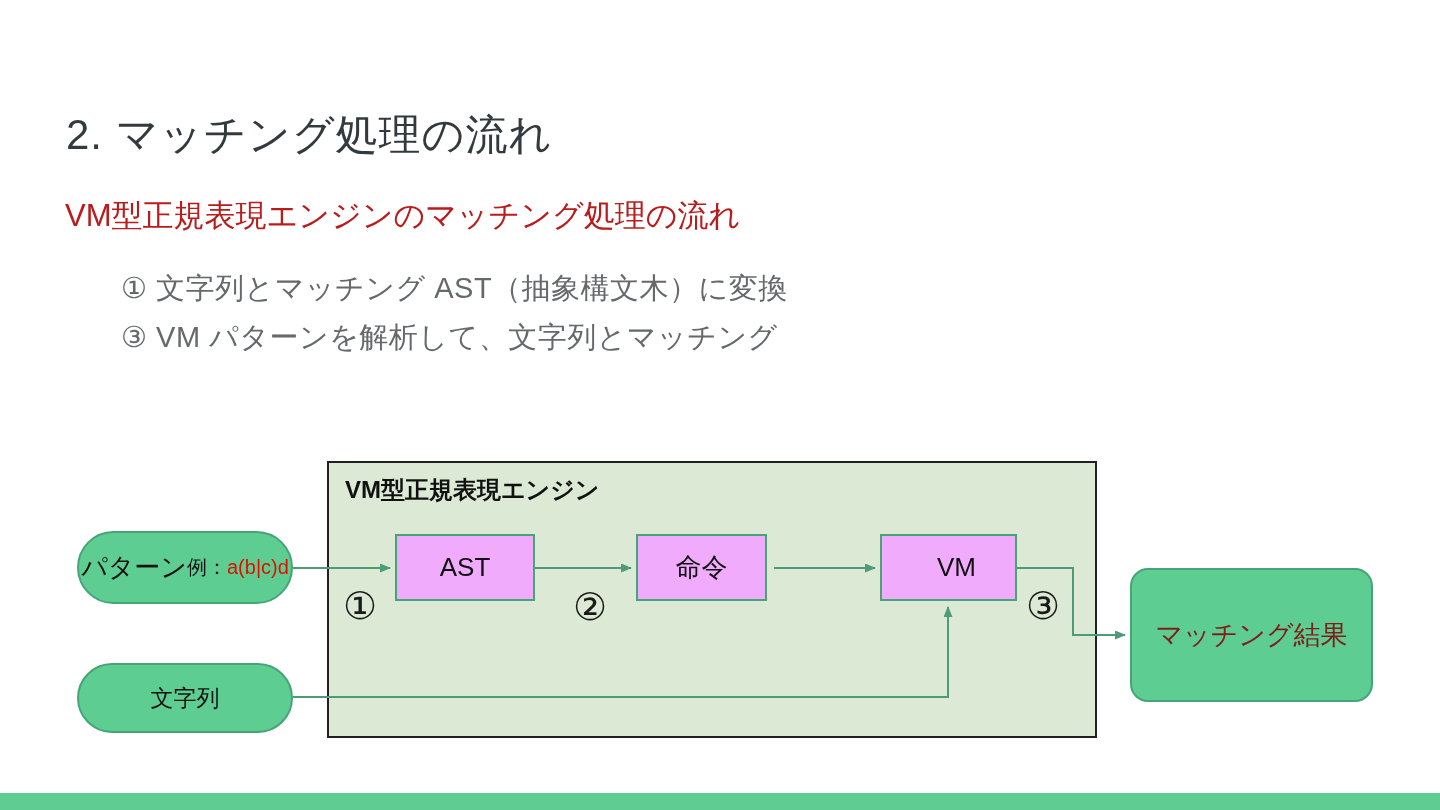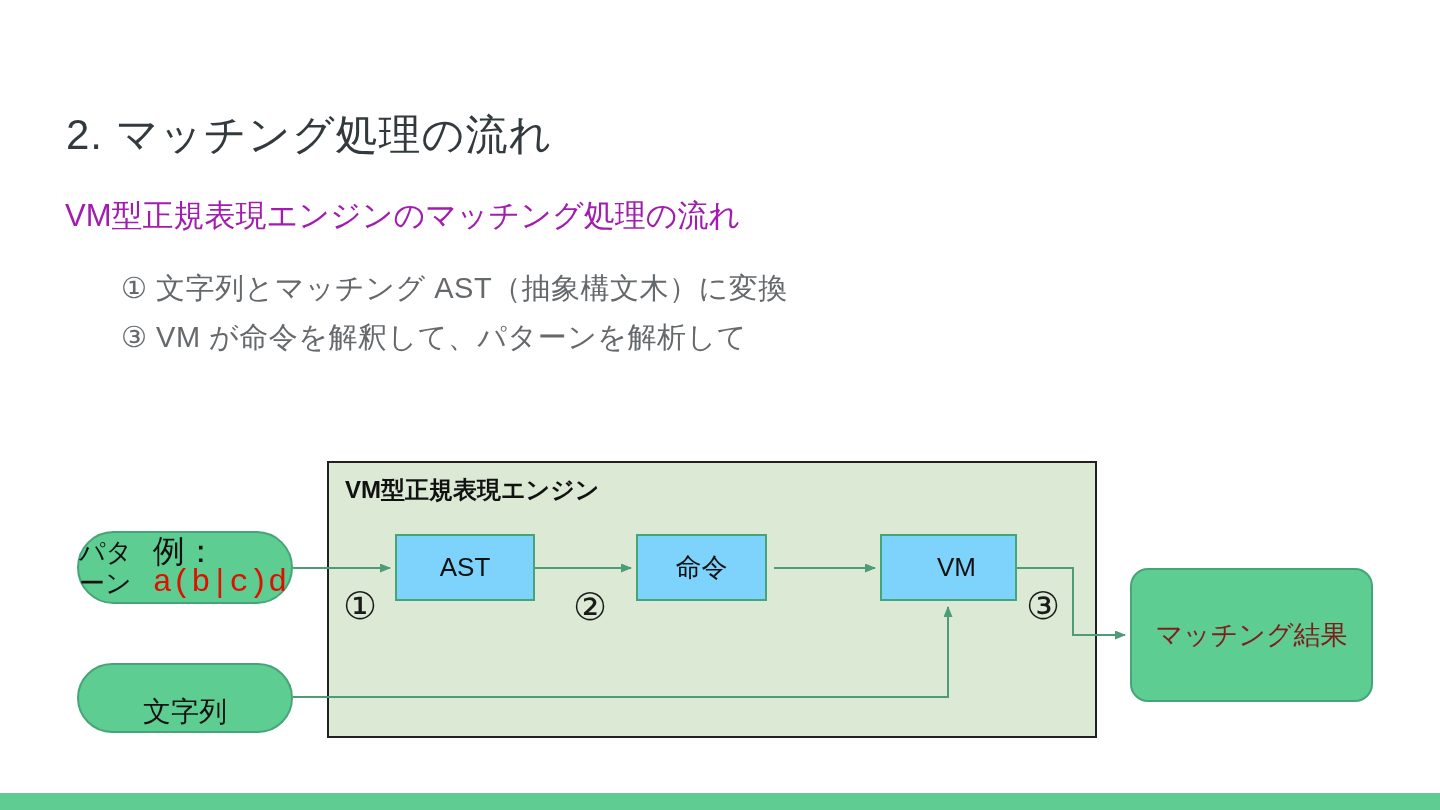--- a/index.html
+++ b/index.html
@@ -17,21 +17,21 @@
   .title {
     left: 66px; top: 88px;
     font-size: 42px;
     color: #333A3E;
     letter-spacing: 1px;
     margin-top: 19px;
   }
   .subtitle {
     left: 65px; top: 195px;
     font-size: 31px;
-    color: #a21caf;
+    color: #b91c1c;
   }
   .steps {
     left: 121px; top: 264px;
     font-size: 29px;
     line-height: 49px;
     color: #66696C;
     letter-spacing: 0.5px;
   }
 
   
@@ -47,21 +47,21 @@
     color: #111111;
     font-weight: bold;
   }
   .connectors {
     left: 0; top: 0;
     width: 1440px; height: 810px;
     pointer-events: none;
   }
   .node {
     width: 140px; height: 67px;
-    background: #7dd3fc;
+    background: #f0abfc;
     border: 2px solid #46A578;
     box-sizing: border-box;
     display: flex; align-items: center; justify-content: center;
     font-size: 26px;
     color: #111111;
   }
   .node-ast  { left: 395px; top: 534px; }
   .node-inst { left: 636px; top: 534px; width: 131px; }
   .node-vm   { left: 880px; top: 534px; width: 137px; padding-left: 16px; }
 
@@ -83,28 +83,27 @@
     display: flex; flex-direction: row;
     align-items: center; justify-content: center;
     color: #111111;
   }
   .pill-pattern {
     left: 77px; top: 531px;
     height: 73px;
     border-radius: 37px;
   }
   .pill-pattern .line1 { font-size: 26px; line-height: 31px; }
-  .pill-pattern .line2 { font-size: 32px; line-height: 29px; font-family: Liberation Mono, monospace; }
+  .pill-pattern .line2 { font-size: 20px; line-height: 29px; }
   .pill-pattern .red { color: #DD1100; }
   .pill-string {
     left: 77px; top: 663px;
     height: 70px;
     border-radius: 35px;
-    font-size: 28px;
-    align-items: flex-end;
+    font-size: 23px;
   }
   .result-box {
     left: 1130px; top: 568px;
     width: 243px; height: 134px;
     background: #5ECD92;
     border: 2px solid #46A578;
     border-radius: 18px;
     box-sizing: border-box;
     display: flex; align-items: center; justify-content: center;
     font-size: 27px;
@@ -120,21 +119,21 @@
 <body>
 
 <div class="slide">
 
   <div class="abs title">2. マッチング処理の流れ</div>
 
   <div class="abs subtitle">VM型正規表現エンジンのマッチング処理の流れ</div>
 
   <div class="abs steps">
     <div>① 文字列とマッチング AST（抽象構文木）に変換</div>
-    <div>③ VM が命令を解釈して、パターンを解析して</div>
+    <div>③ VM パターンを解析して、文字列とマッチング</div>
   </div>
 
   <div class="abs engine-box"></div>
   <div class="abs engine-label">VM型正規表現エンジン</div>
 
   <svg class="abs connectors" viewBox="0 0 1440 810" xmlns="http://www.w3.org/2000/svg">
     <defs>
       <marker id="arrow" markerUnits="userSpaceOnUse" markerWidth="12" markerHeight="10" refX="10" refY="4.5" orient="auto">
         <path d="M0,0 L11,4.5 L0,9 Z" fill="#4D9B77"></path>
       </marker>

